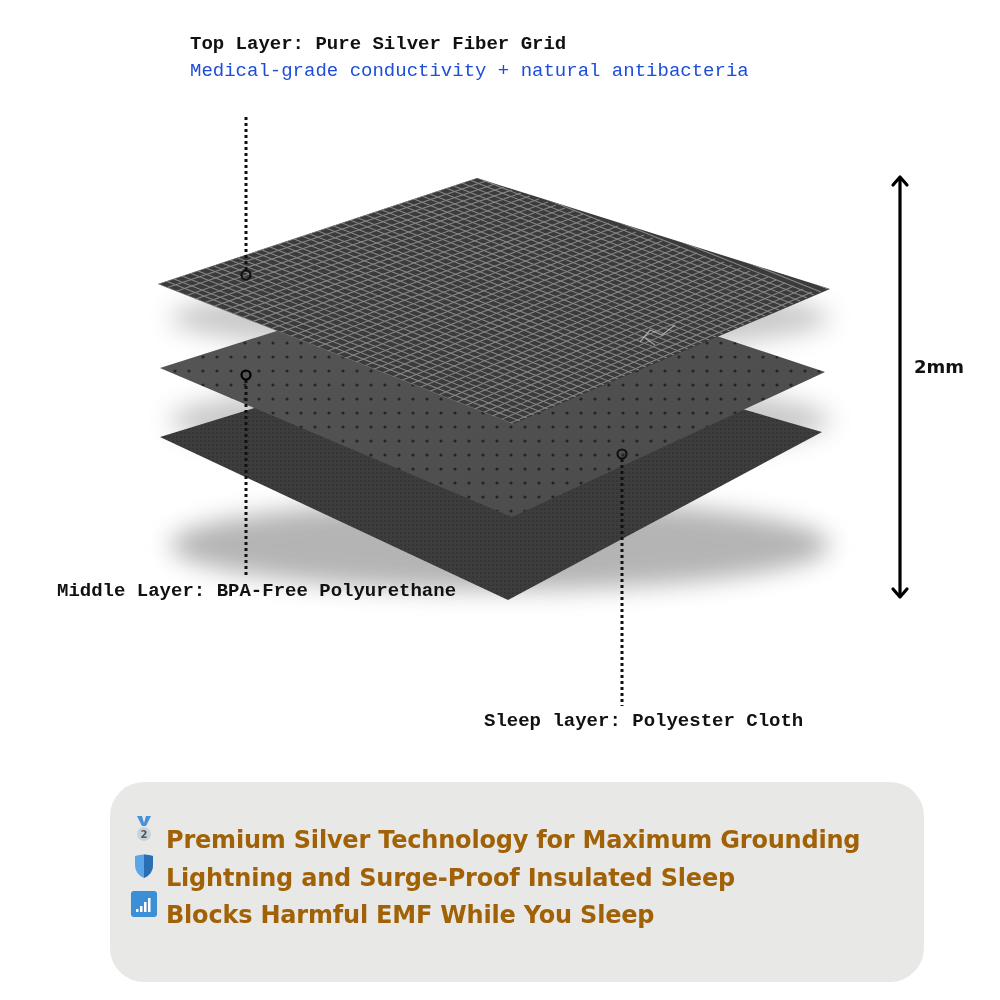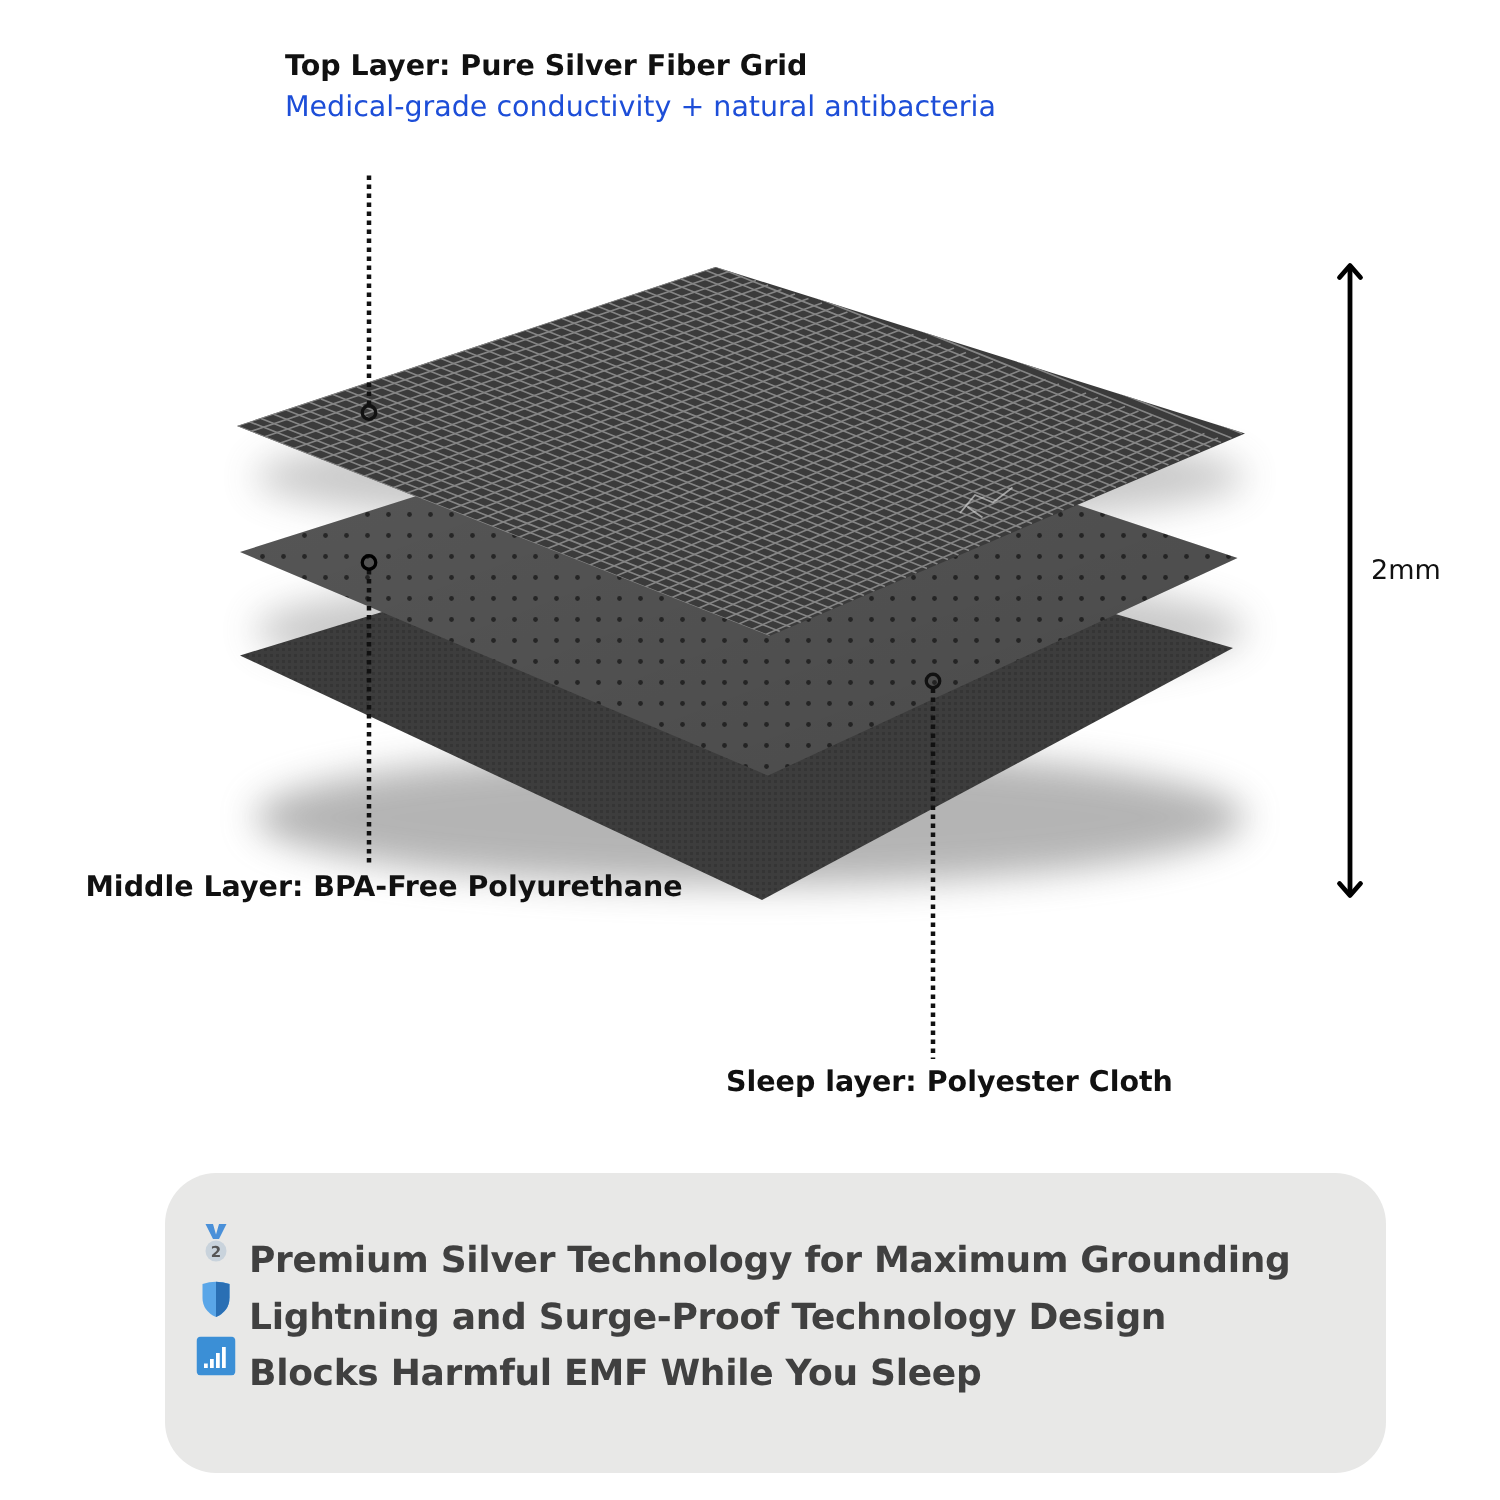--- a/index.html
+++ b/index.html
@@ -1,28 +1,28 @@
 <!DOCTYPE html>
 <html><head>
 <meta charset="utf-8">
 <style>
   html, body { margin: 0; padding: 0; background: #ffffff; }
   body { width: 1000px; height: 1000px; position: relative; overflow: hidden;
          font-family: "DejaVu Sans", "Liberation Sans", sans-serif; color: #111; }
-  .label { position: absolute; }
+  .label { position: absolute; font-family: Liberation Mono, monospace; }
   .label .title { font-weight: bold; font-size: 19px; line-height: 26px; color: #111; white-space: nowrap; }
   .label .sub { font-size: 19px; line-height: 28px; color: #1d4ed8; white-space: nowrap; }
   #diagram { position: absolute; left: 0; top: 0; width: 1000px; height: 1000px; }
-  .dim-label { position: absolute; left: 914px; top: 370px; font-weight: normal; font-size: 18px; color: #111; }
+  .dim-label { position: absolute; left: 914px; top: 356px; font-weight: bold; font-size: 18px; color: #111; }
   .features { position: absolute; left: 110px; top: 782px; width: 814px; height: 200px;
               background: #e8e8e7; border-radius: 34px; }
   .features ul { list-style: none; margin: 0; padding: 28px 0 0 20px; }
   .features li { display: flex; align-items: center; height: 37.5px; }
   .features .ico { width: 28px; height: 28px; margin-right: 8px; display: inline-flex; align-items: center; justify-content: center; }
-  .features .txt { font-weight: bold; font-size: 24px; color: #404040; white-space: nowrap; letter-spacing: -0.2px; margin-top: 23px; }
+  .features .txt { font-weight: bold; font-size: 24px; color: #a16207; white-space: nowrap; letter-spacing: -0.2px; margin-top: 23px; }
 </style>
 </head>
 <body>
 
 <div class="label" style="left:190px; top:31px;">
   <div class="title">Top Layer: Pure Silver Fiber Grid</div>
   <div class="sub">Medical-grade conductivity + natural antibacteria</div>
 </div>
 
 <svg id="diagram" viewBox="0 0 1000 1000">
@@ -124,21 +124,21 @@
       </span>
       <span class="txt">Premium Silver Technology for Maximum Grounding</span>
     </li>
     <li>
       <span class="ico">
         <svg width="22" height="26" viewBox="0 0 22 26">
           <path d="M2 3 Q11 0 20 3 L20 12 Q20 21 11 25 Q2 21 2 12 Z" fill="#5aa6e8"></path>
           <path d="M11 1.5 Q16 1.8 20 3 L20 12 Q20 21 11 25 Z" fill="#2a6fb4"></path>
         </svg>
       </span>
-      <span class="txt">Lightning and Surge-Proof Technology Design</span>
+      <span class="txt">Lightning and Surge-Proof Insulated Sleep</span>
     </li>
     <li>
       <span class="ico">
         <svg width="26" height="26" viewBox="0 0 26 26">
           <rect x="0" y="0" width="26" height="26" rx="3" fill="#3b8fd6"></rect>
           <rect x="5" y="18" width="2.5" height="3" fill="#fff"></rect>
           <rect x="9" y="15" width="2.5" height="6" fill="#fff"></rect>
           <rect x="13" y="11" width="2.5" height="10" fill="#fff"></rect>
           <rect x="17" y="7" width="2.5" height="14" fill="#fff"></rect>
         </svg>

